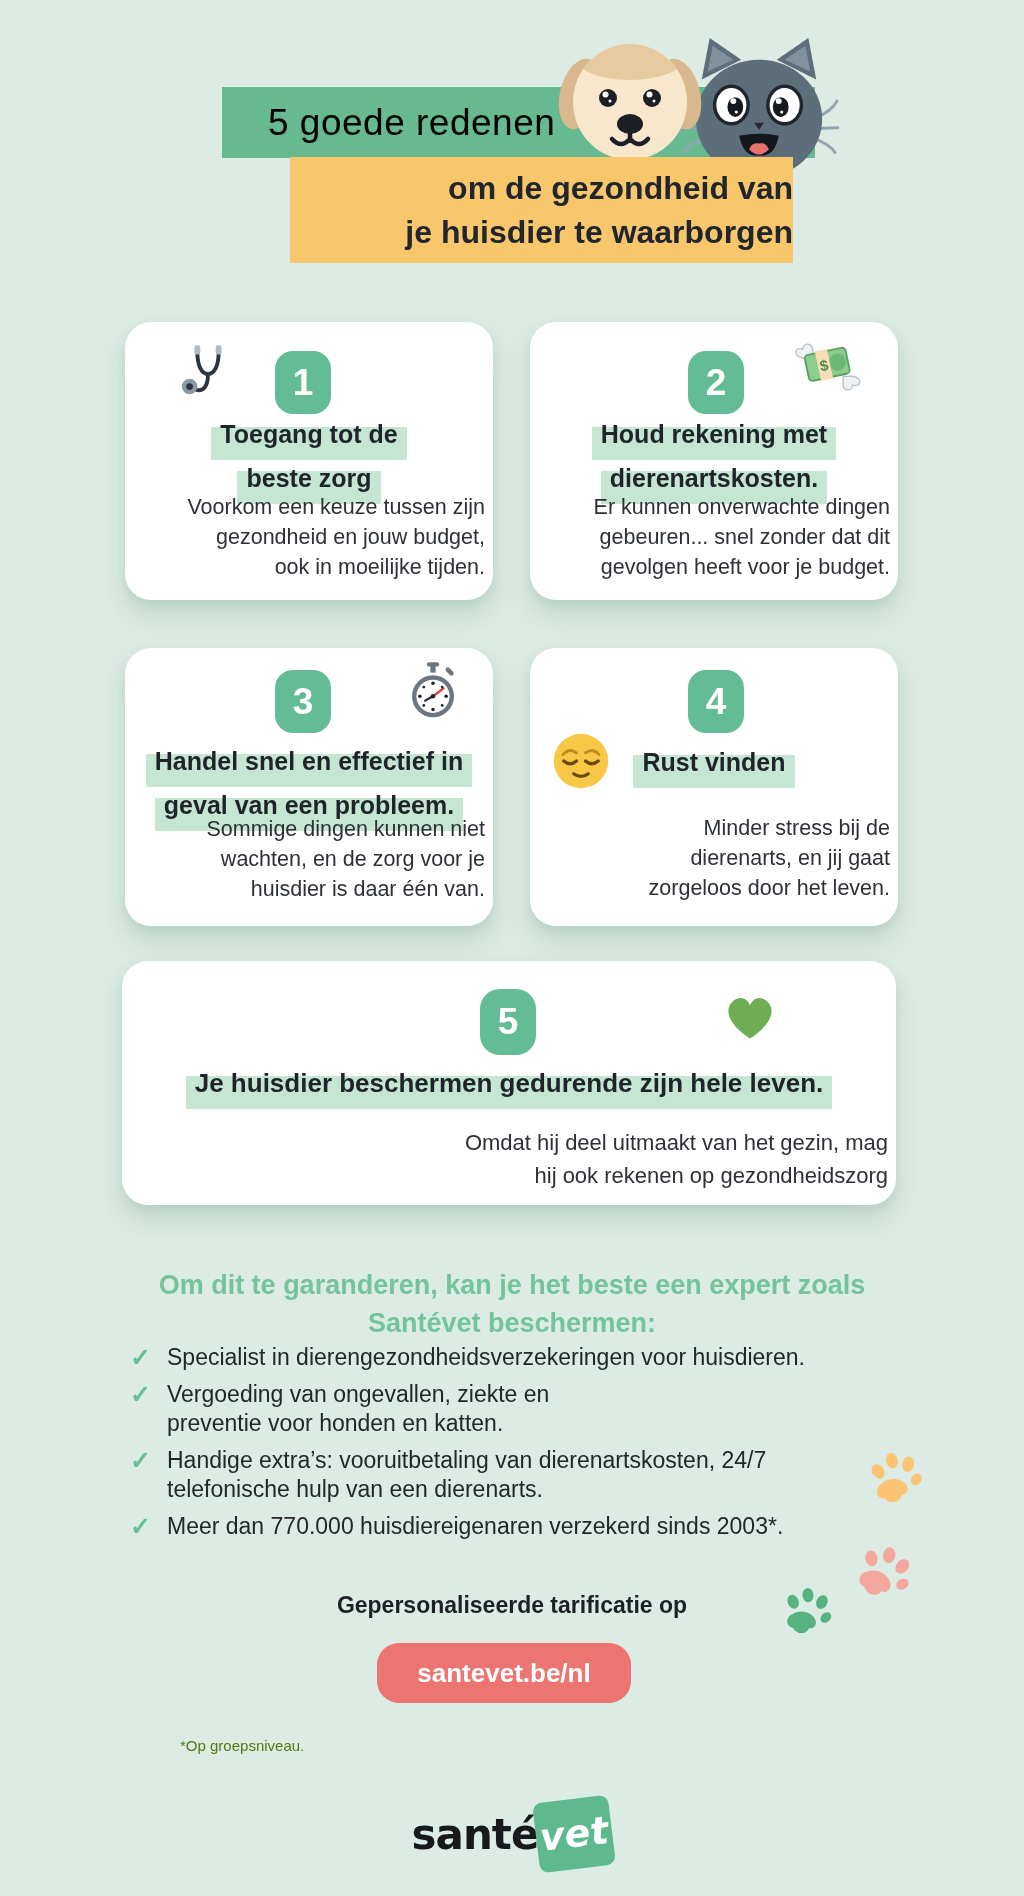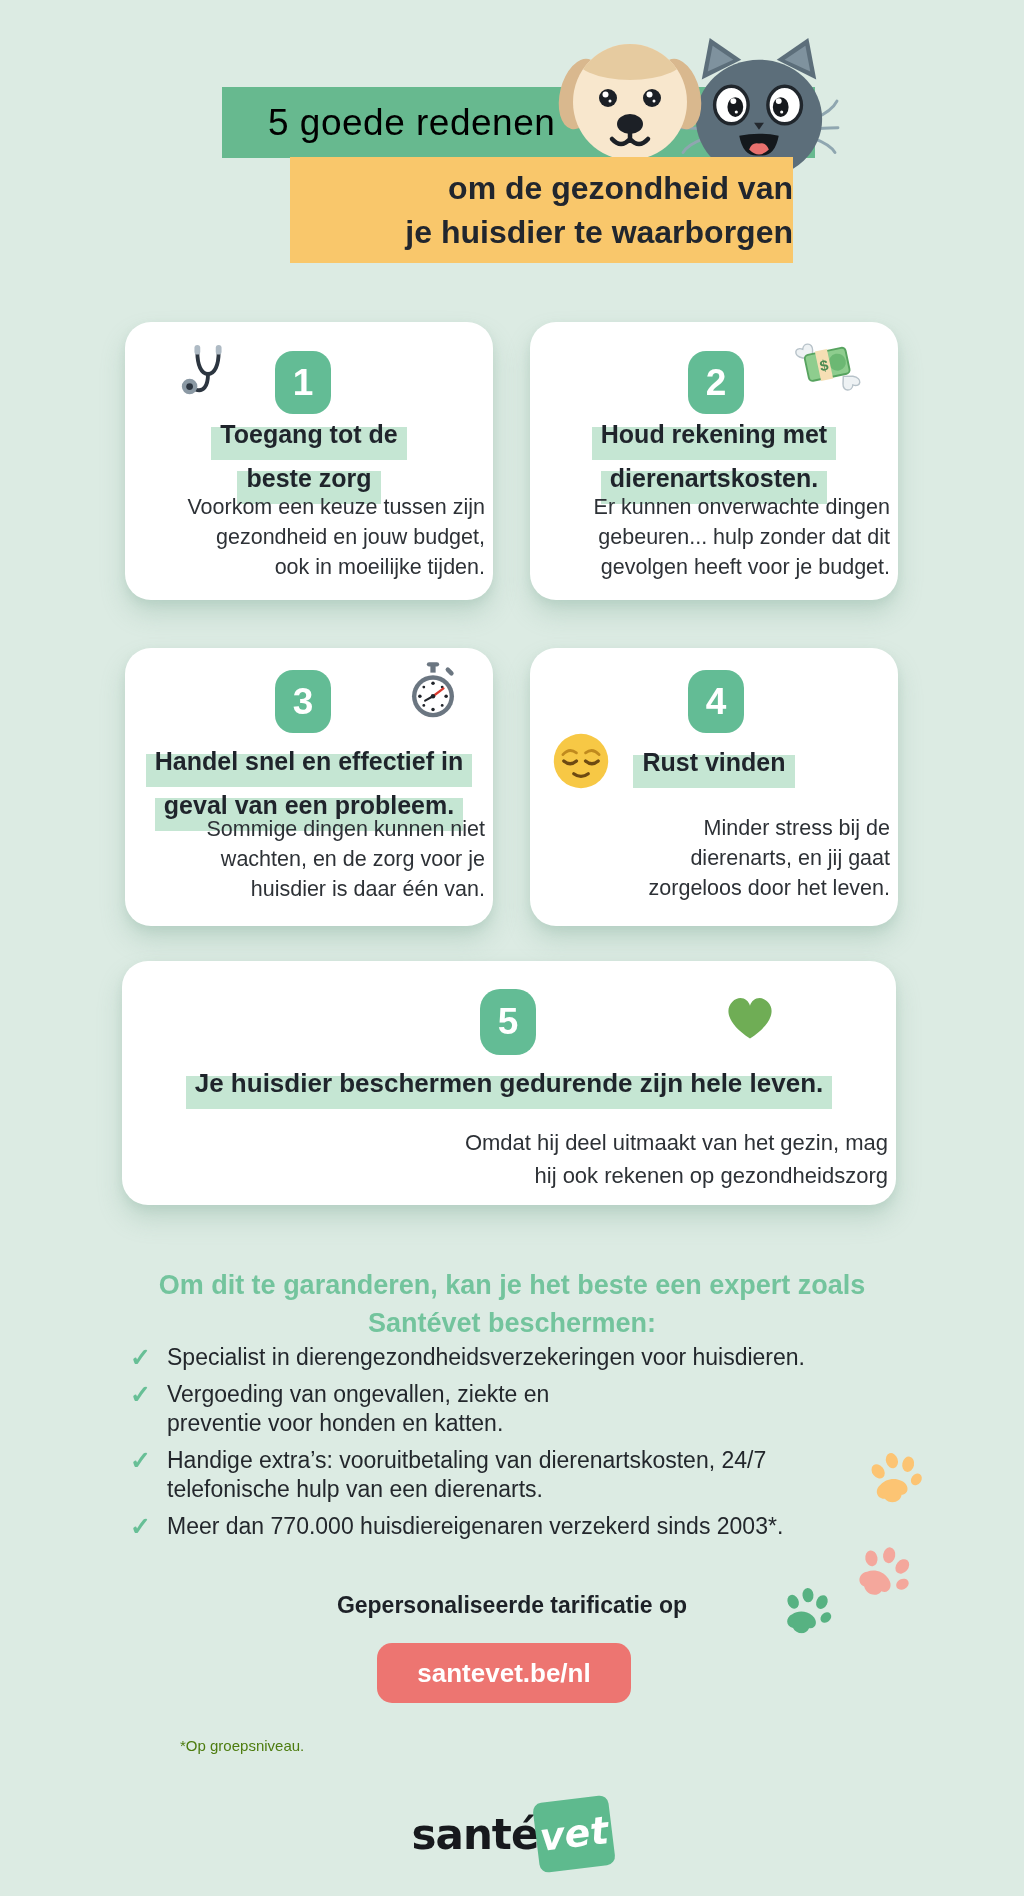--- a/index.html
+++ b/index.html
@@ -58,21 +58,21 @@
   
   .expert-heading{position:absolute;top:1256px;left:0;width:1024px;text-align:center;
     color:var(--heading-green);font-size:27px;font-weight:700;line-height:38px;margin-top:10px;}
   .checklist{position:absolute;left:130px;top:1343px;width:800px;}
   .check-item{display:flex;margin-bottom:7px;}
   .check{color:var(--check-green);font-size:25px;font-weight:700;width:37px;flex:none;line-height:29px;}
   .check-lines{font-size:23px;line-height:29.5px;color:#23272c;}
 
   
   .cta-label{position:absolute;top:1592px;left:0;width:1024px;text-align:center;font-size:23px;font-weight:700;color:#1d2127;}
-  .cta-button{position:absolute;left:377px;top:1643px;width:254px;height:60px;border-radius:15px;background:var(--coral);
+  .cta-button{position:absolute;left:377px;top:1643px;width:254px;height:60px;border-radius:22px;background:var(--coral);
     border:none;color:#fff;font-family:inherit;font-size:26px;font-weight:700;display:flex;align-items:center;justify-content:center;cursor:pointer;}
   .footnote{position:absolute;left:180px;top:1737px;font-size:15px;color:#4d7c0f;}
 
   
   .paw{position:absolute;}
   .paw-orange{left:866px;top:1444px;width:58px;height:58px;color:#fcc473;transform:rotate(-10deg);}
   .paw-green{left:781px;top:1580px;width:54px;height:54px;color:#57b282;transform:rotate(4deg);}
   .paw-pink{left:856px;top:1538px;width:60px;height:60px;color:#f4a79c;transform:rotate(18deg);}
 
   
@@ -175,21 +175,21 @@
         <rect x="26" y="12" width="13" height="32" fill="#f6dfb4"></rect>
         <text x="32.5" y="34" font-size="16" font-weight="bold" fill="#4c8b52" text-anchor="middle">$</text>
       </g>
     </svg>
     <div class="ctitle">
       <span class="hl">Houd rekening met</span><br>
       <span class="hl">dierenartskosten.</span>
     </div>
     <div class="cbody">
       <div>Er kunnen onverwachte dingen</div>
-      <div>gebeuren... hulp zonder dat dit</div>
+      <div>gebeuren... snel zonder dat dit</div>
       <div>gevolgen heeft voor je budget.</div>
     </div>
   </div>
 
   <div class="card card3">
     <div class="num">3</div>
     <svg class="cicon" viewBox="0 0 64 68">
       <rect x="25" y="1" width="14" height="5" rx="2.5" fill="#6b7681"></rect>
       <rect x="29" y="5" width="6" height="8" fill="#6b7681"></rect>
       <rect x="46" y="9" width="11" height="5" rx="2.5" fill="#6b7681" transform="rotate(45 51 11)"></rect>

